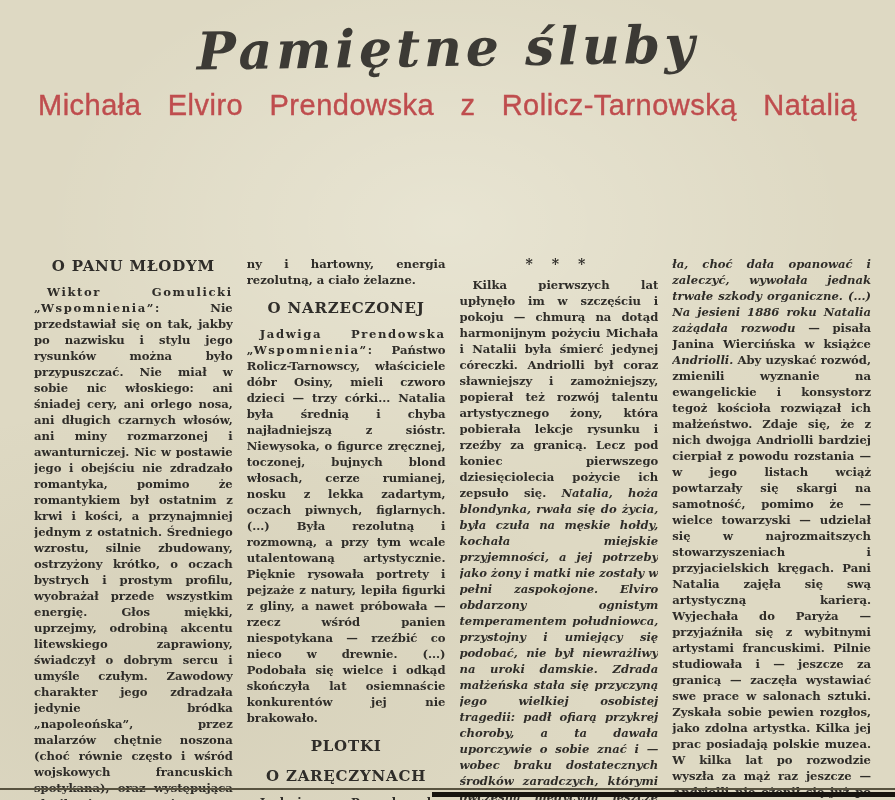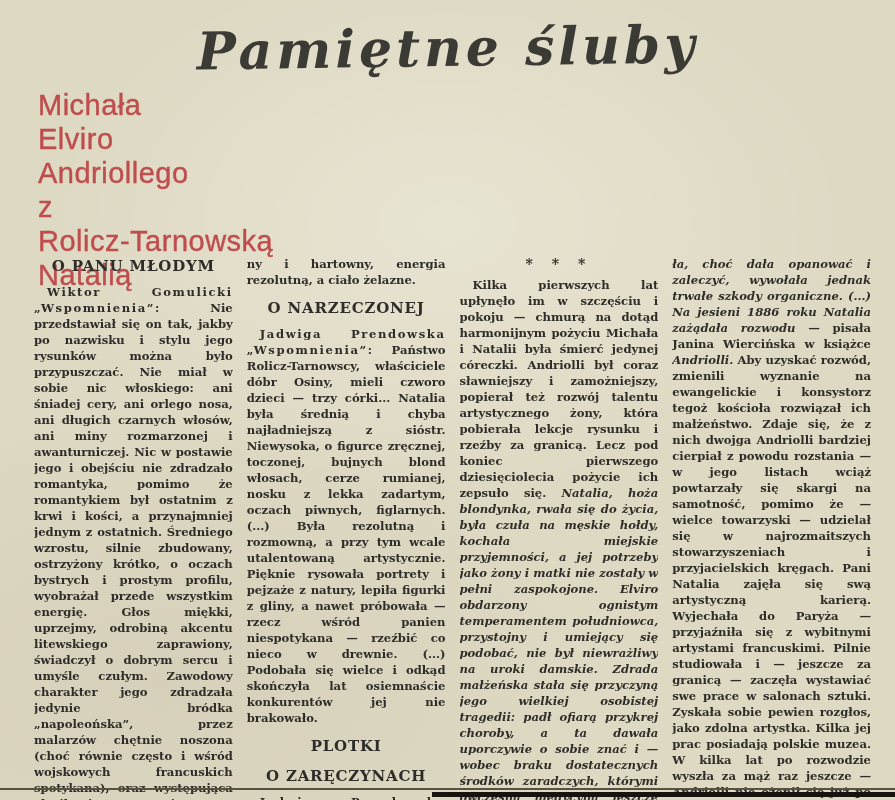--- a/index.html
+++ b/index.html
@@ -27,21 +27,21 @@
   }
   .subtitle{
     margin:8px 38px 0 38px;
     font-family:"Liberation Sans", sans-serif;
     font-size:29px;line-height:34px;
     color:#bf4d4e;
     -webkit-text-stroke:0.4px #bf4d4e;
     text-align:justify;text-align-last:justify;
     letter-spacing:0.5px;
     white-space:nowrap;
-    display:flex;justify-content:space-between;flex-direction:column;
+    display:flex;justify-content:space-between;
   }
   .subtitle span{display:inline-block;}
   .lead{
     display:flex;gap:18px;
     margin:18px 38px 0 38px;
     color:#4a6270;
     font-style:italic;font-weight:bold;
     font-size:13px;line-height:17px;
   }
   .lead p{flex:1;margin:0;text-align:justify;text-indent:20px;word-spacing:3px;}
@@ -82,21 +82,21 @@
 </head>
 <body>
 
 <div class="page">
 
   <h1 class="masthead-title">Pamiętne śluby</h1>
 
   <div class="subtitle">
     <span>Michała</span>
     <span>Elviro</span>
-    <span>Andriollego</span>
+    <span>Prendowska</span>
     <span>z</span>
     <span>Rolicz-Tarnowską</span>
     <span>Natalią</span>
   </div>
 
   <div class="lead">
   </div>
 
   <div class="columns">
 

